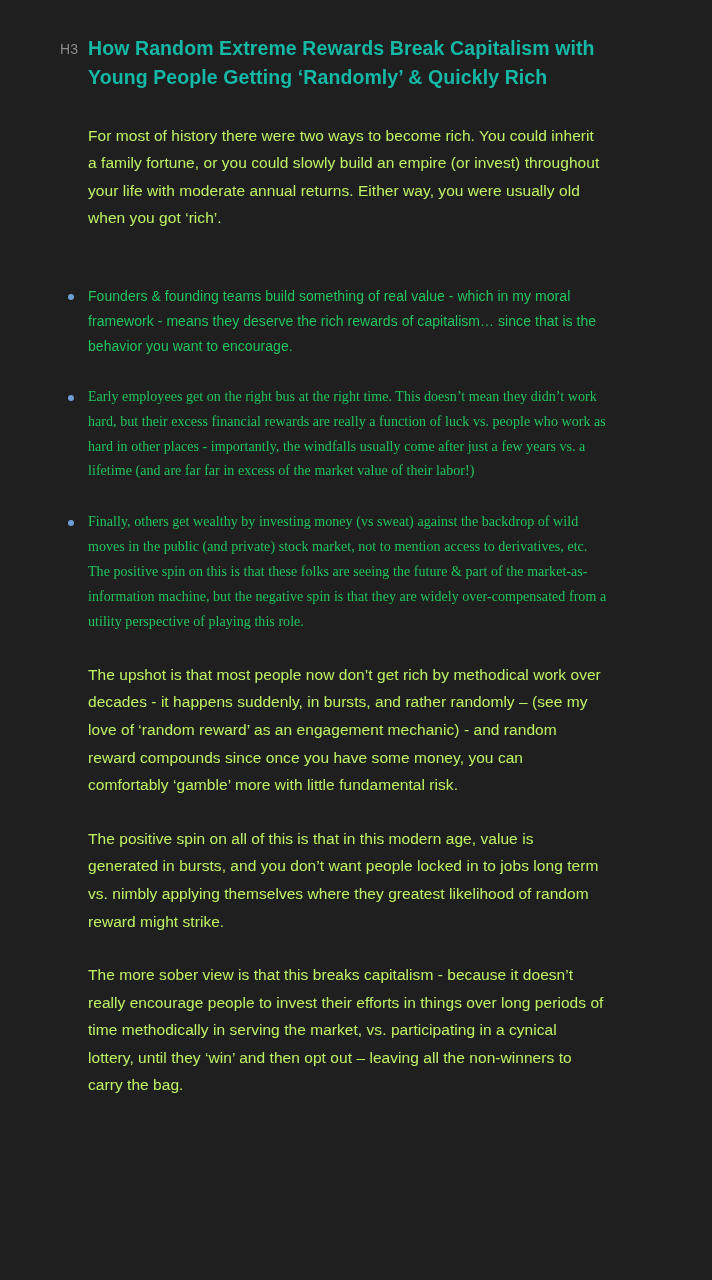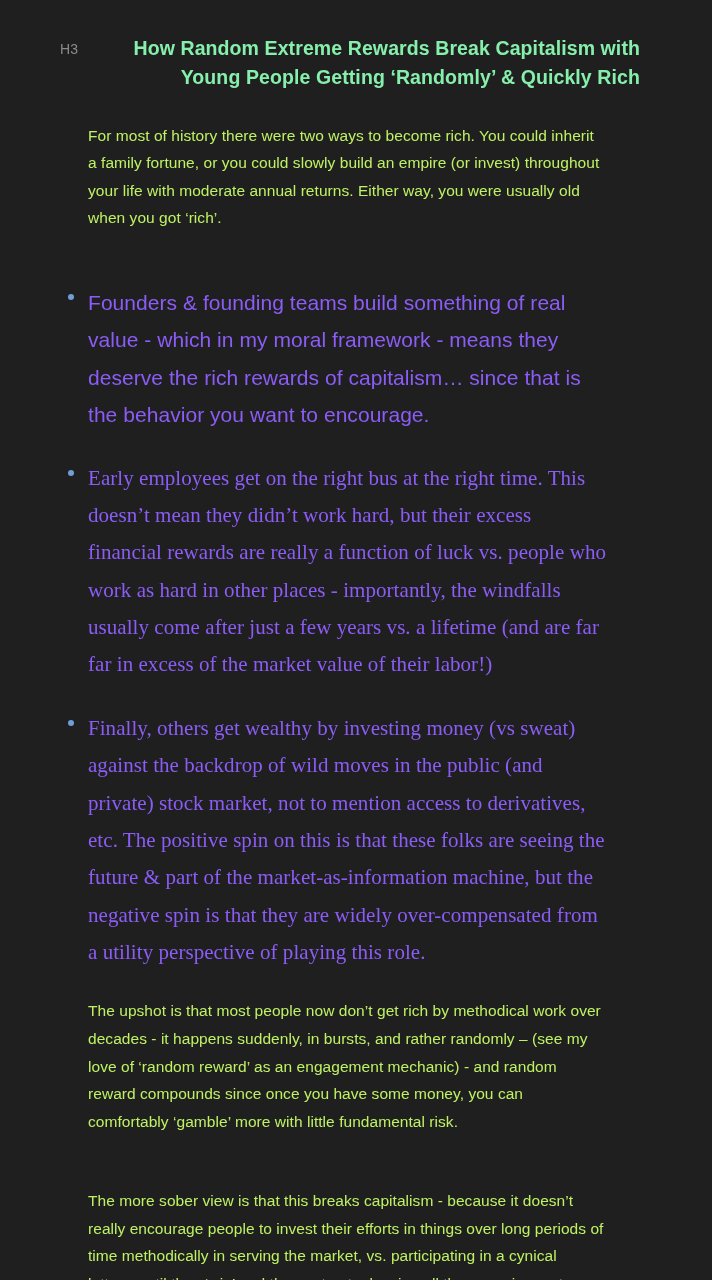--- a/index.html
+++ b/index.html
@@ -39,23 +39,22 @@
     line-height: 1;
     color: #8b8b8b;
     letter-spacing: 0.2px;
     user-select: none;
   }
   h1.doc-title {
     margin: 0;
     font-size: 19.5px;
     line-height: 1.48;
     font-weight: 700;
-    color: #86efac;
+    color: #14b8a6;
     letter-spacing: 0.1px;
-    text-align: right;
   }
   
   .body-block {
     padding-left: 48px;
     padding-right: 34px;
   }
   p.para {
     margin: 0;
     padding: 0;
     font-size: 15.5px;
@@ -68,23 +67,23 @@
 
   ul.bullets {
     list-style: none;
     margin: 0;
     padding: 0;
   }
   ul.bullets li {
     position: relative;
     padding-left: 48px;
     padding-right: 30px;
-    font-size: 21px;
+    font-size: 14px;
     line-height: 1.78;
-    color: #8b5cf6;
+    color: #22c55e;
     letter-spacing: 0.05px;
   }
   ul.bullets li + li {
     margin-top: 26px;
     font-family: Liberation Serif, serif;
   }
   ul.bullets li .dot {
     position: absolute;
     left: 28px;
     top: 10px;
@@ -132,20 +131,23 @@
     </ul>
 
     <div class="spacer-md"></div>
 
     <div class="body-block">
       <p class="para">The upshot is that most people now don’t get rich by methodical work over decades - it happens suddenly, in bursts, and rather randomly – (see my love of ‘random reward’ as an engagement mechanic) - and random reward compounds since once you have some money, you can comfortably ‘gamble’ more with little fundamental risk.</p>
     </div>
 
     <div class="spacer-md"></div>
 
+    <div class="body-block">
+      <p class="para">The positive spin on all of this is that in this modern age, value is generated in bursts, and you don’t want people locked in to jobs long term vs. nimbly applying themselves where they greatest likelihood of random reward might strike.</p>
+    </div>
 
     <div class="spacer-md"></div>
 
     <div class="body-block">
       <p class="para">The more sober view is that this breaks capitalism - because it doesn’t really encourage people to invest their efforts in things over long periods of time methodically in serving the market, vs. participating in a cynical lottery, until they ‘win’ and then opt out – leaving all the non-winners to carry the bag.</p>
     </div>
 
   </div>
 </div>
 

